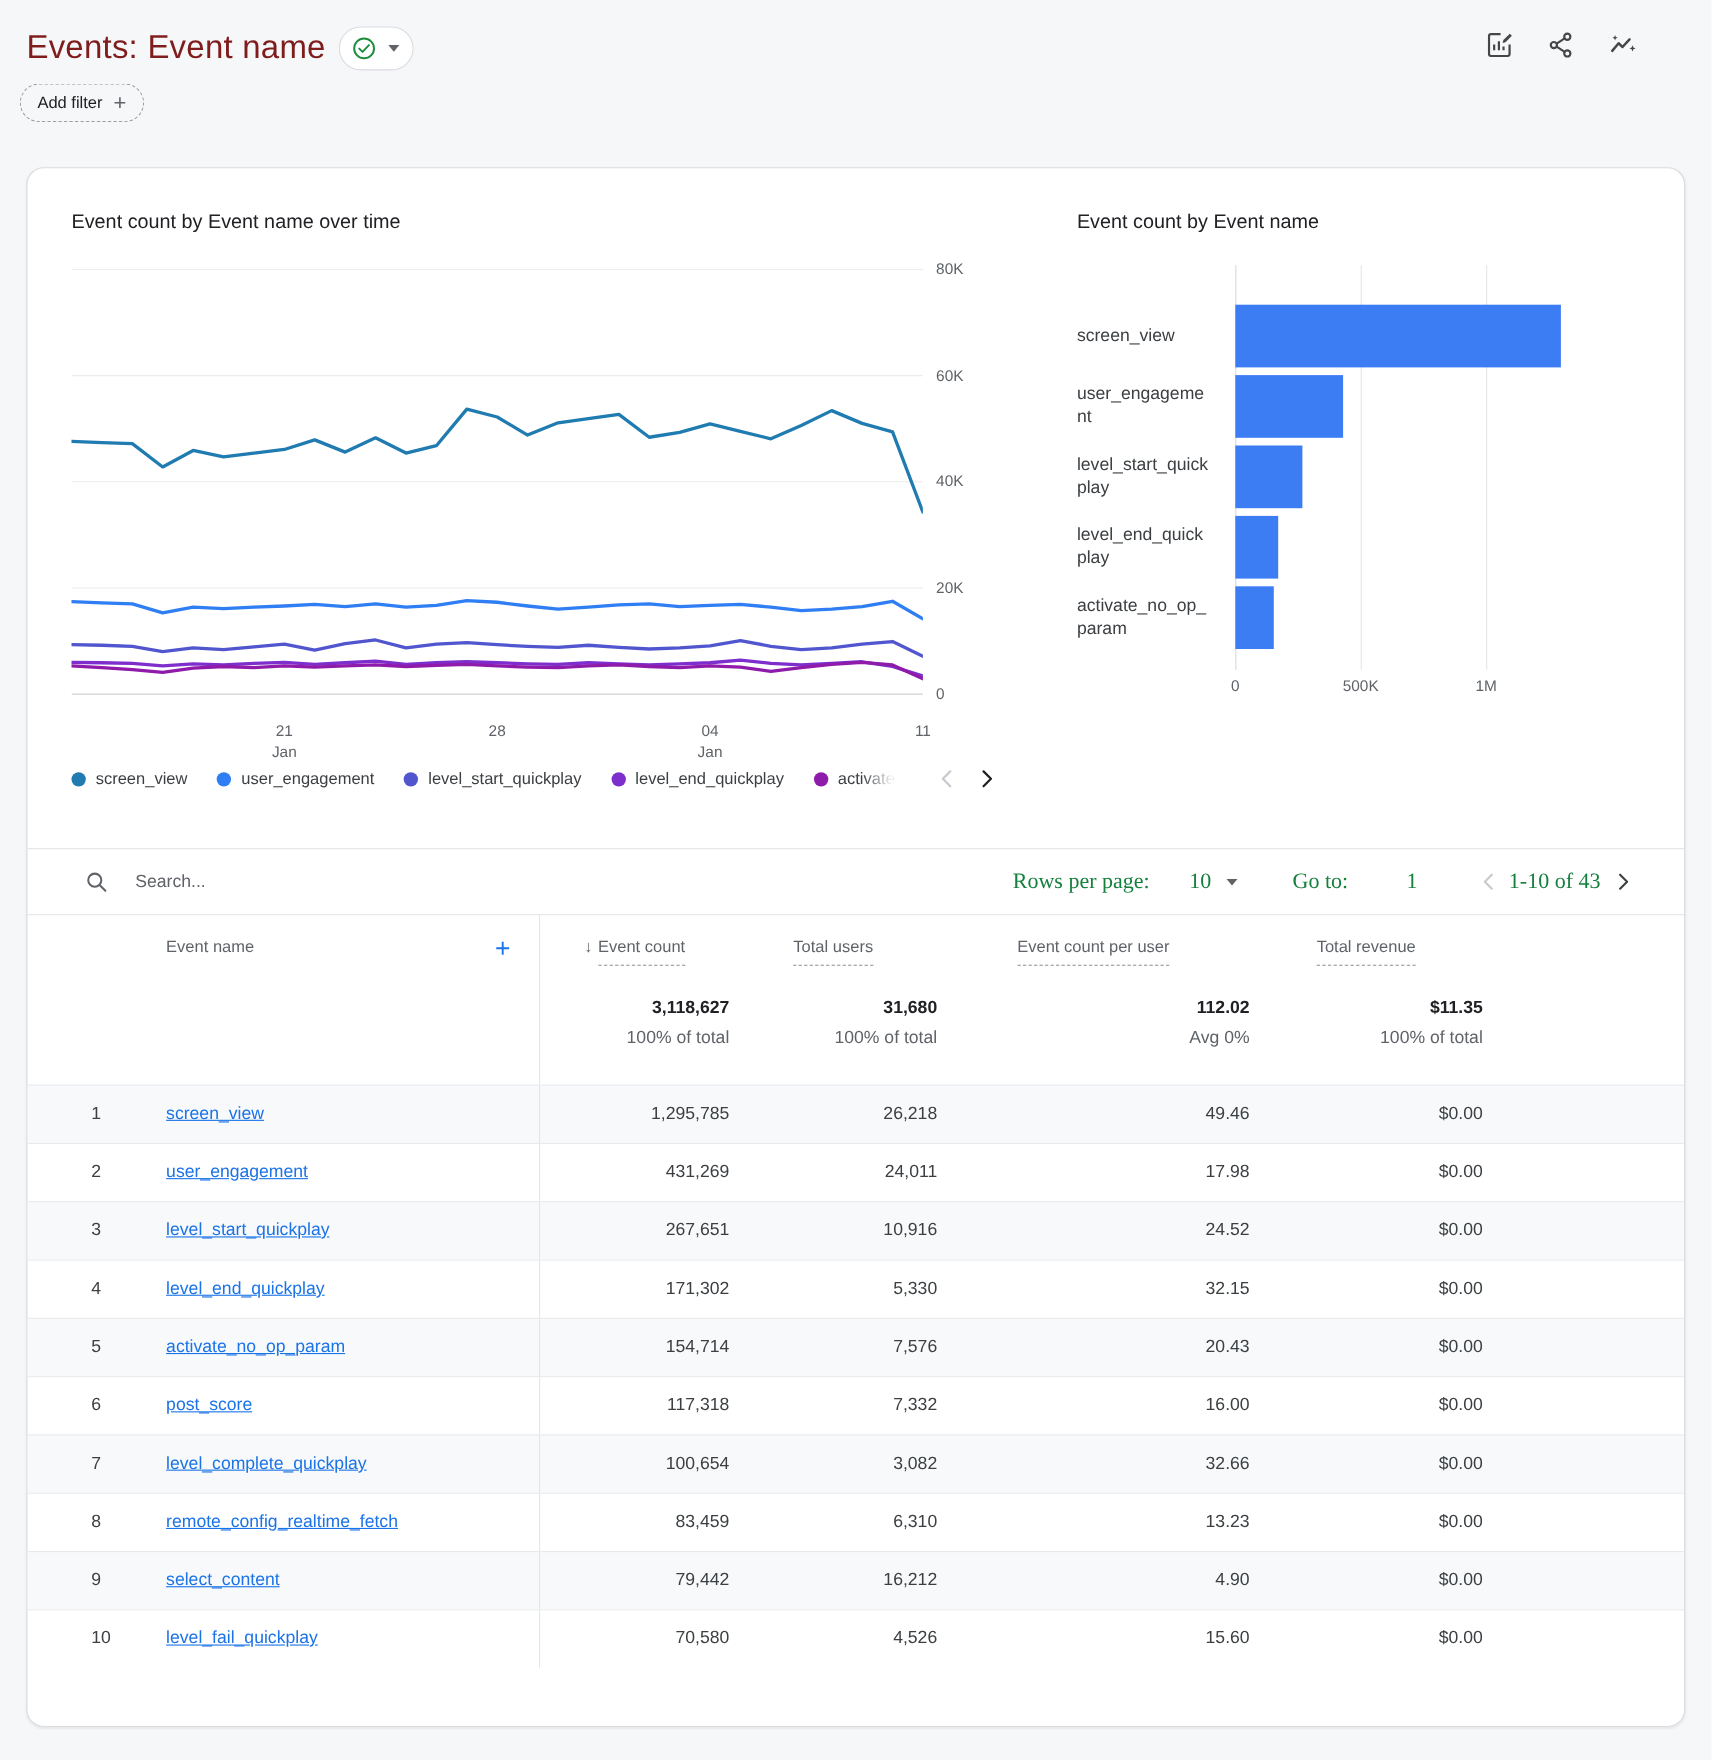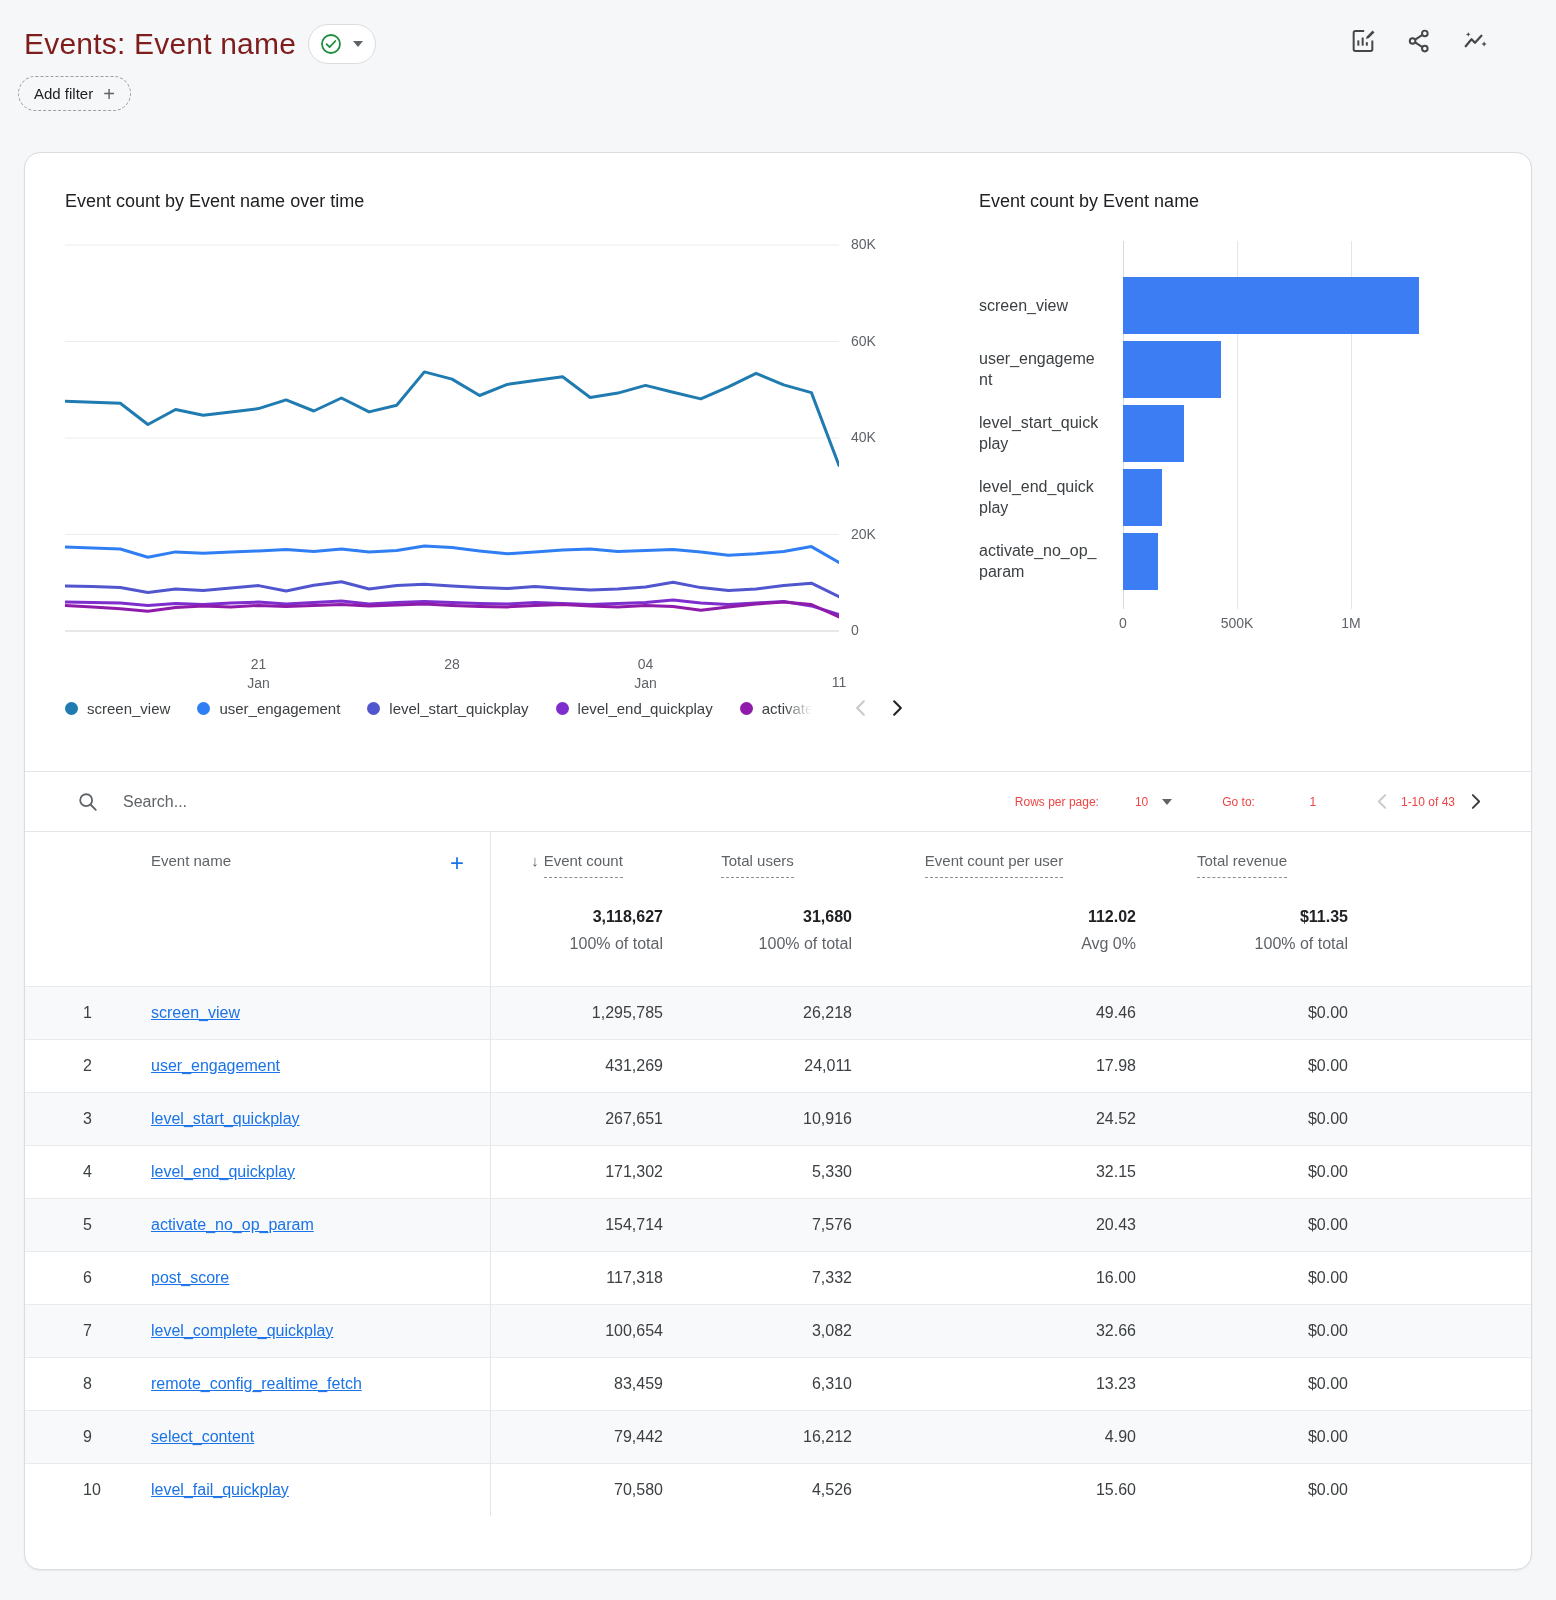--- a/index.html
+++ b/index.html
@@ -53,21 +53,21 @@
   .bar-label { width:122px; font-size:16px; line-height:21px; color:#3c4043; word-break:break-all; }
   .bar-track { margin-left:22px; height:57px; display:flex; align-items:center; }
   .bar-fill { height:57px; }
 
   
   .search-row { height:60px; border-top:1px solid #e3e5e8; display:flex; align-items:center;
                 padding:0 48px 0 52px; }
   .search-box { display:flex; align-items:center; gap:24px; flex:1; }
   .search-input { border:none; outline:none; font-size:16px; color:#4d7c0f; width:320px; background:transparent; }
   .search-input::placeholder { color:#5f6368; }
-  .controls { display:flex; align-items:center; font-size:12px; color:#ef4444; }
+  .controls { display:flex; align-items:center; font-size:20px; color:#15803d;font-family:Liberation Serif, serif; }
   .rpp-value { display:flex; align-items:center; gap:14px; margin-left:36px; cursor:pointer; }
   .goto-label { margin-left:50px; }
   .goto-value { margin-left:48px; min-width:20px; text-align:center; }
   .pg-prev { margin-left:52px; display:flex; cursor:pointer; }
   .pg-range { margin:0 14px 0 12px; }
   .pg-next { display:flex; cursor:pointer; }
 
   
   .grid-cols { display:grid; grid-template-columns:102px 364px 172px 189px 284px 212px 1fr; }
   .c-name { border-right:1px solid #e3e5e8; }
@@ -164,21 +164,21 @@
           <div>21</div>
           <div>Jan</div>
         </div>
         <div class="x-tick" style="left: 427px; top: 502px;">
           <div>28</div>
         </div>
         <div class="x-tick" style="left: 620.5px; top: 502px;">
           <div>04</div>
           <div>Jan</div>
         </div>
-        <div class="x-tick" style="left: 814px; top: 502px; margin-top: 18px;">
+        <div class="x-tick" style="left: 814px; top: 502px;">
           <div>11</div>
         </div>
       </div>
 
     <div class="legend">
       <span id="legend-items" style="display:flex;align-items:center;">
           <div class="legend-item">
             <div class="legend-dot" style="background: rgb(31, 123, 176);"></div>
             <div class="legend-label">screen_view</div>
           </div>

